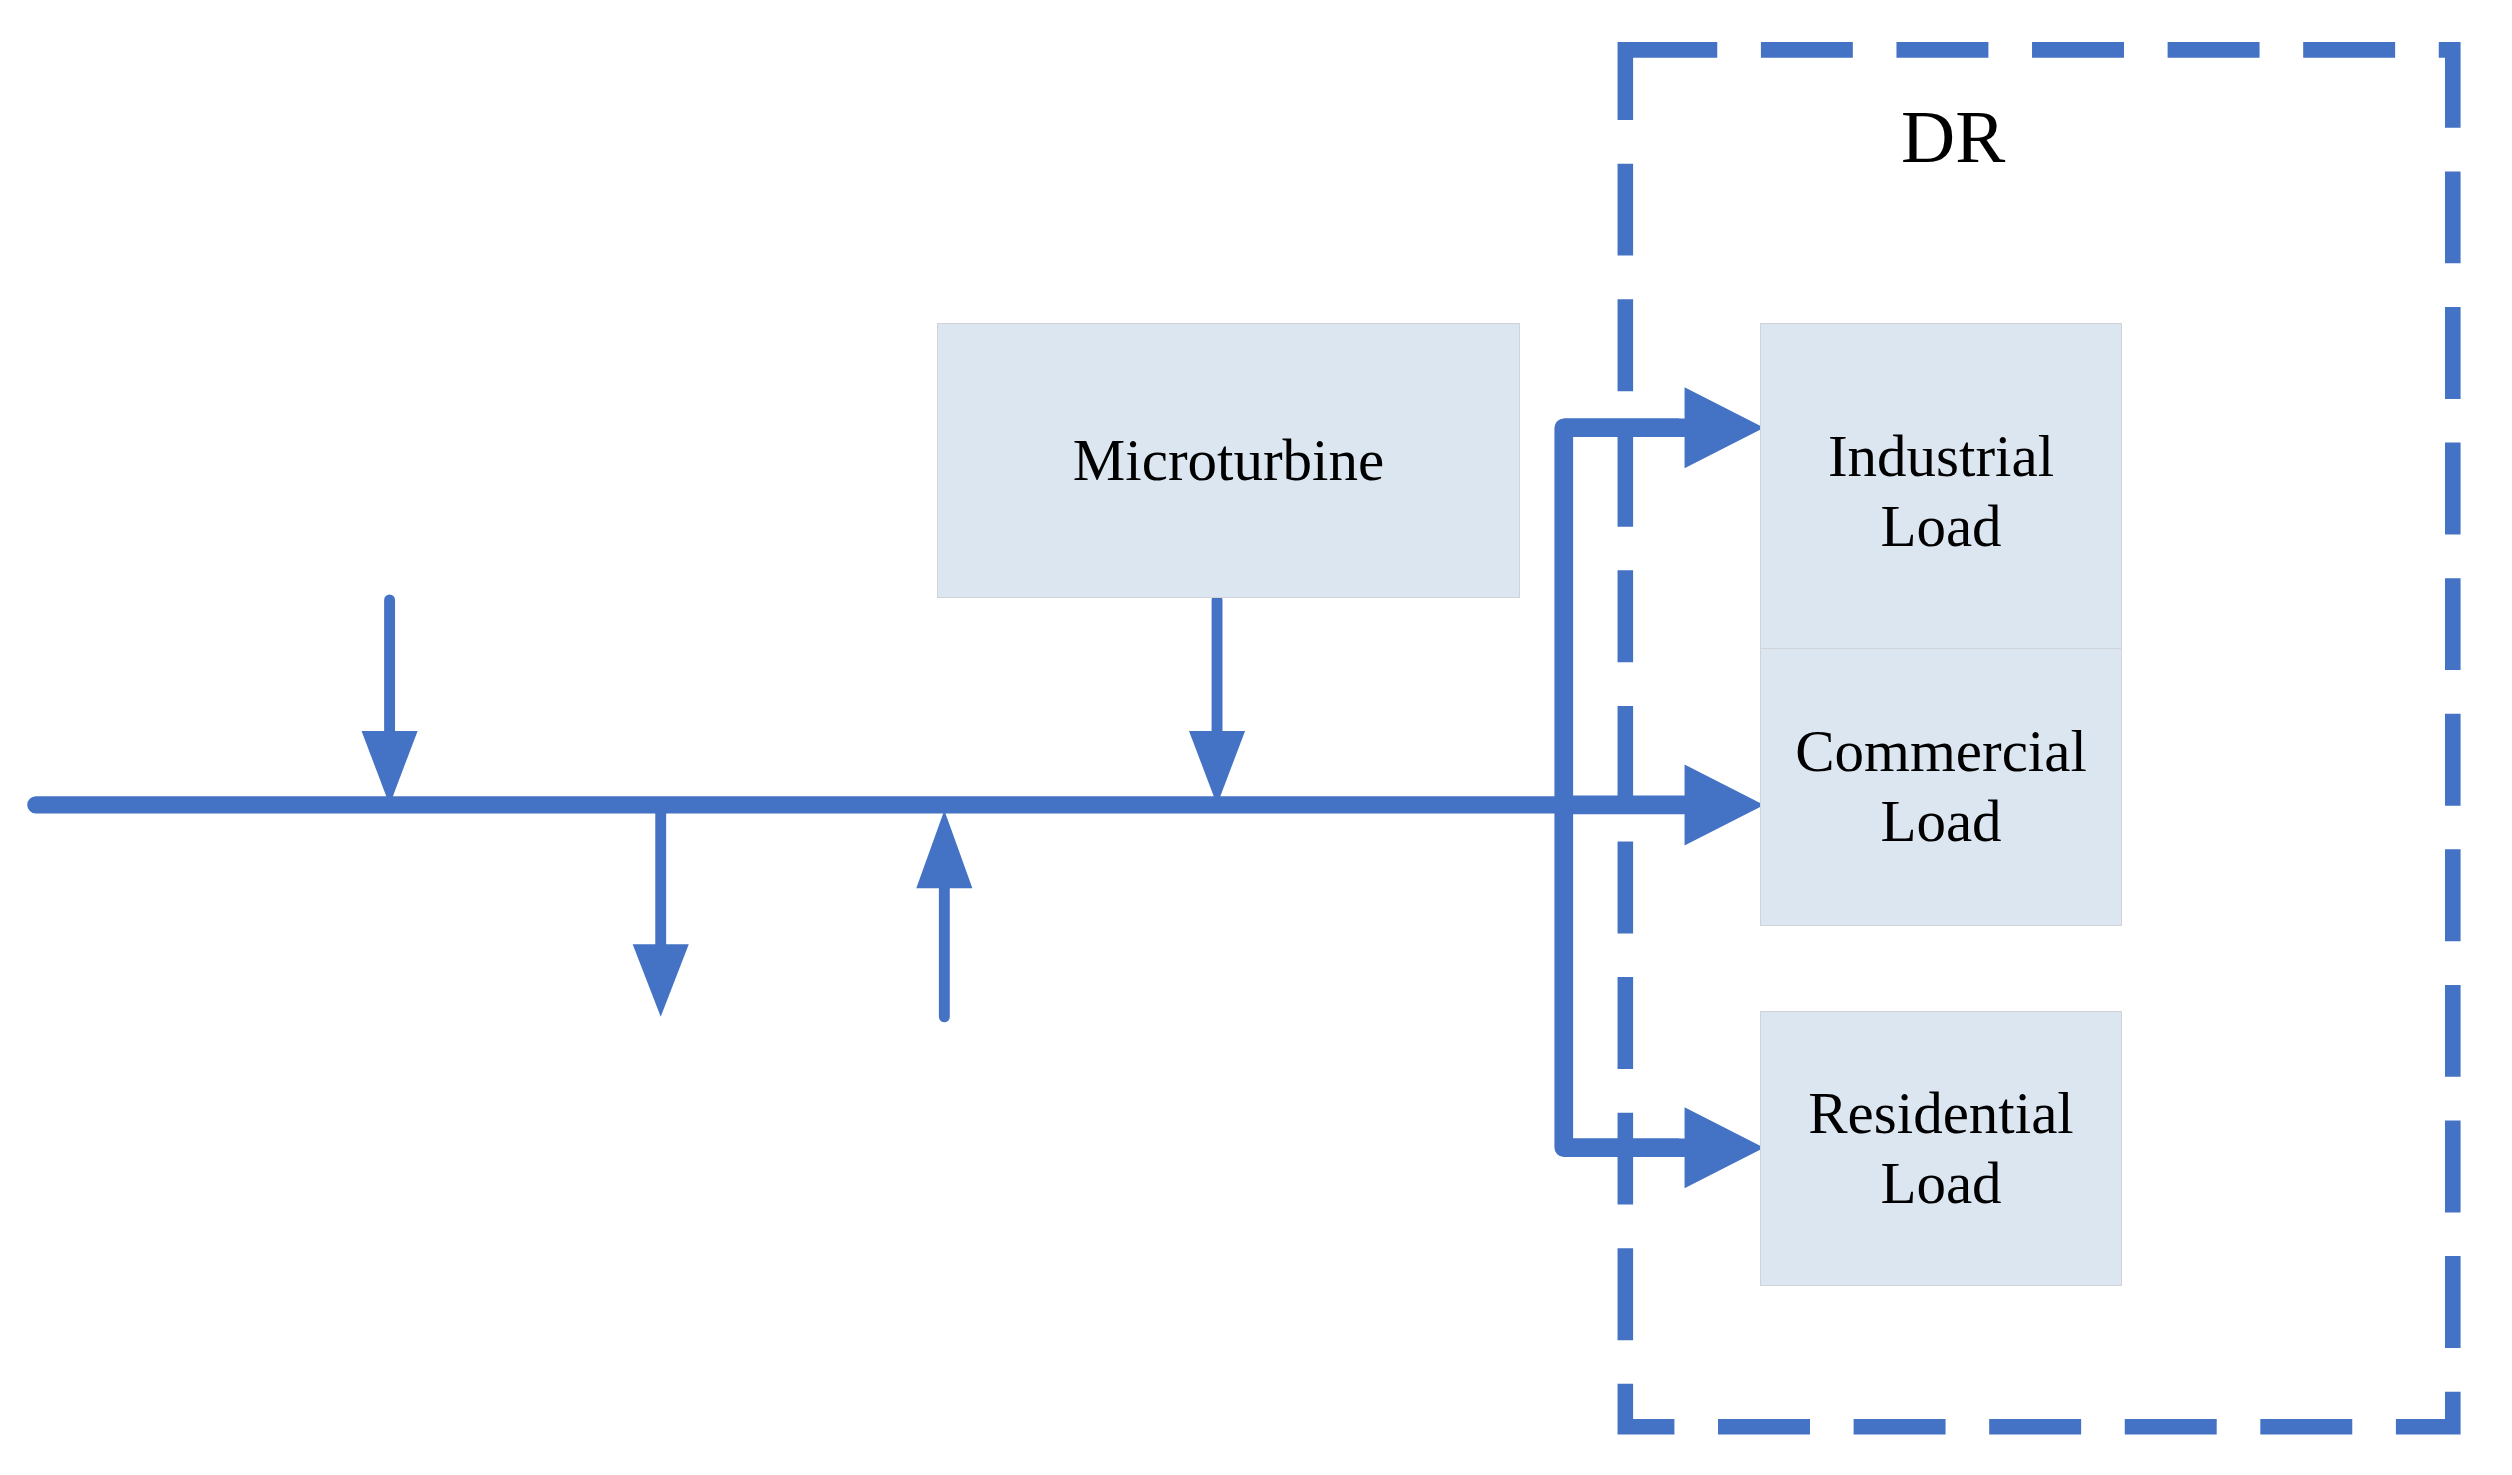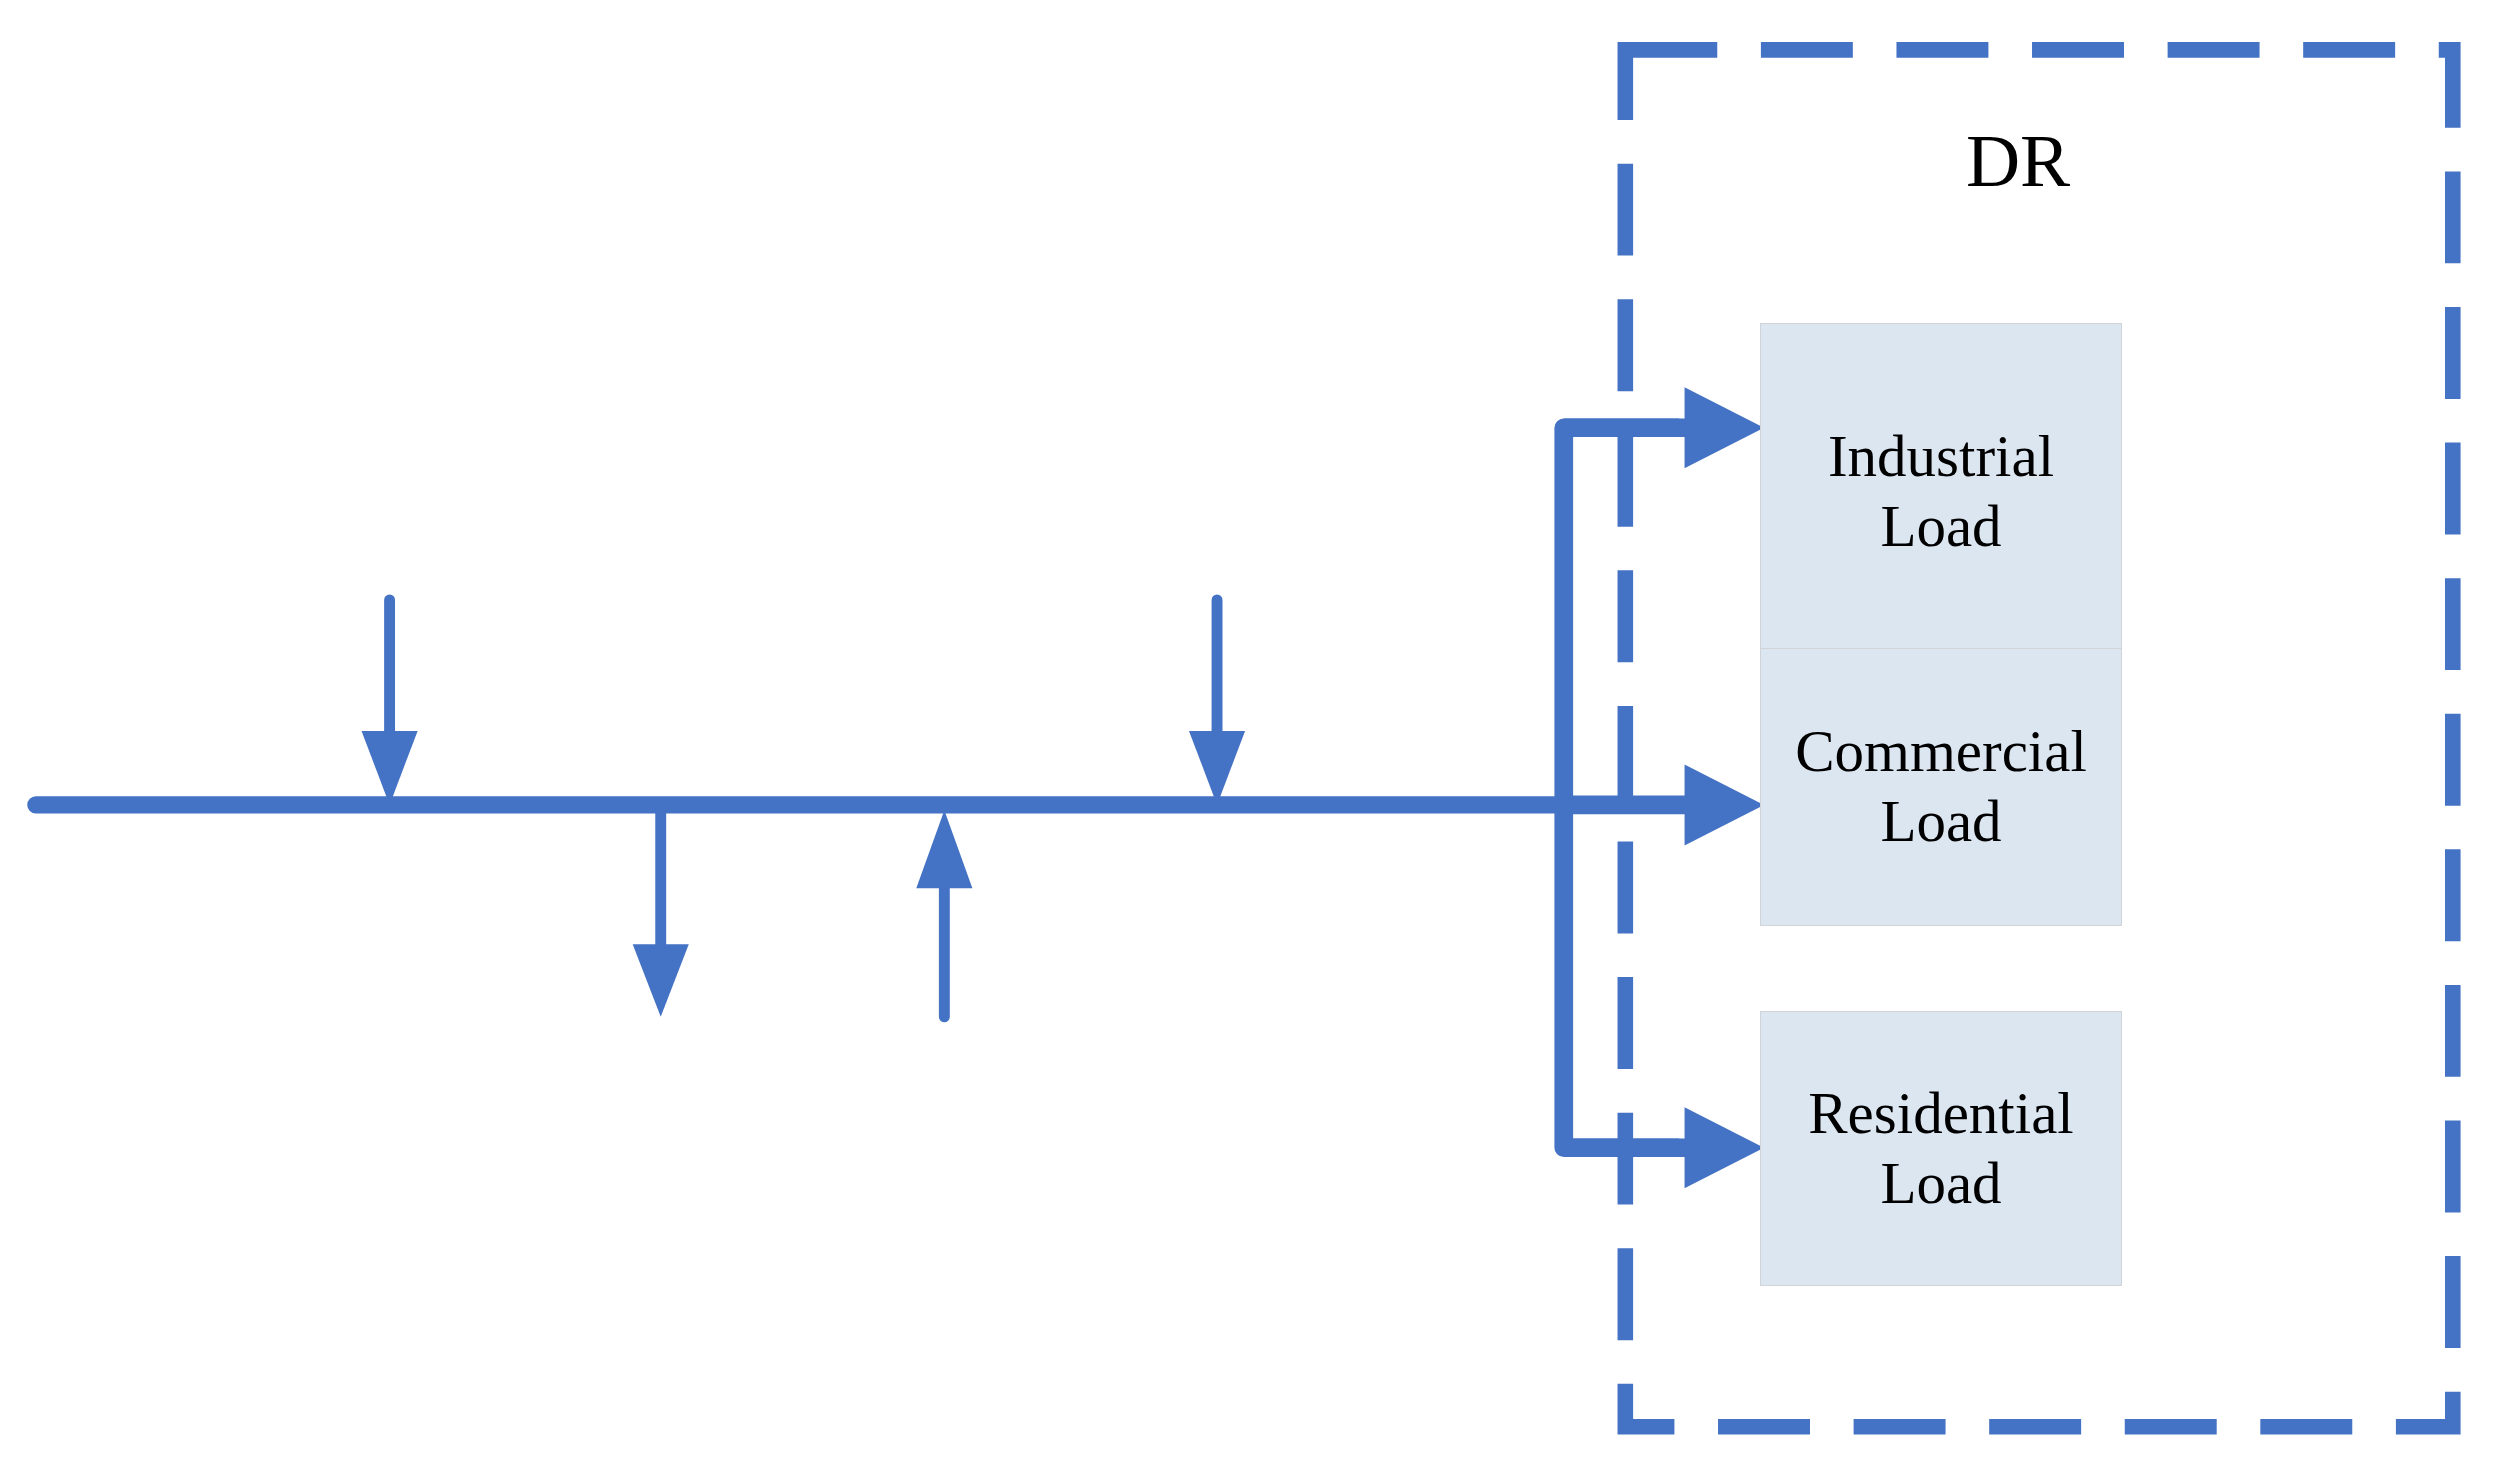--- a/index.html
+++ b/index.html
@@ -46,25 +46,23 @@
   #box-battery     { left: 509px;  top: 1013px; width: 594px;  height: 277px; }
   #box-industrial  { left: 1760px; top: 323px;  width: 362px;  height: 338px; }
   #box-commercial  { left: 1760px; top: 648px;  width: 362px;  height: 278px; }
   #box-residential { left: 1760px; top: 1011px; width: 362px;  height: 275px; }
 
   #dr-label {
     position: absolute;
     left: 1901px;
     top: 94px;
     width: 234px;
-    text-align: center;
     font-size: 75px;
     color: #000000;
     user-select: none;
-    margin-top: 24px;
   }
 </style>
 </head>
 <body>
 
 <div id="canvas">
 
   <svg id="diagram-svg" viewBox="0 0 3224 1893" preserveAspectRatio="none">
 
     <g>
@@ -112,20 +110,21 @@
     <g>
       <line x1="2007" y1="1473" x2="2172" y2="1473" stroke="#4472C4" stroke-width="24" stroke-linecap="butt"></line>
       <polygon points="2162,1421 2162,1525 2264,1473" fill="#4472C4"></polygon>
     </g>
 
   </svg>
 
   <div id="dr-label">DR</div>
 
 
+  <div class="node-box" id="box-microturbine">Microturbine</div>
 
 
   <div class="node-box" id="box-industrial">Industrial
 Load</div>
 
   <div class="node-box" id="box-commercial">Commercial
 Load</div>
 
   <div class="node-box" id="box-residential">Residential
 Load</div>

